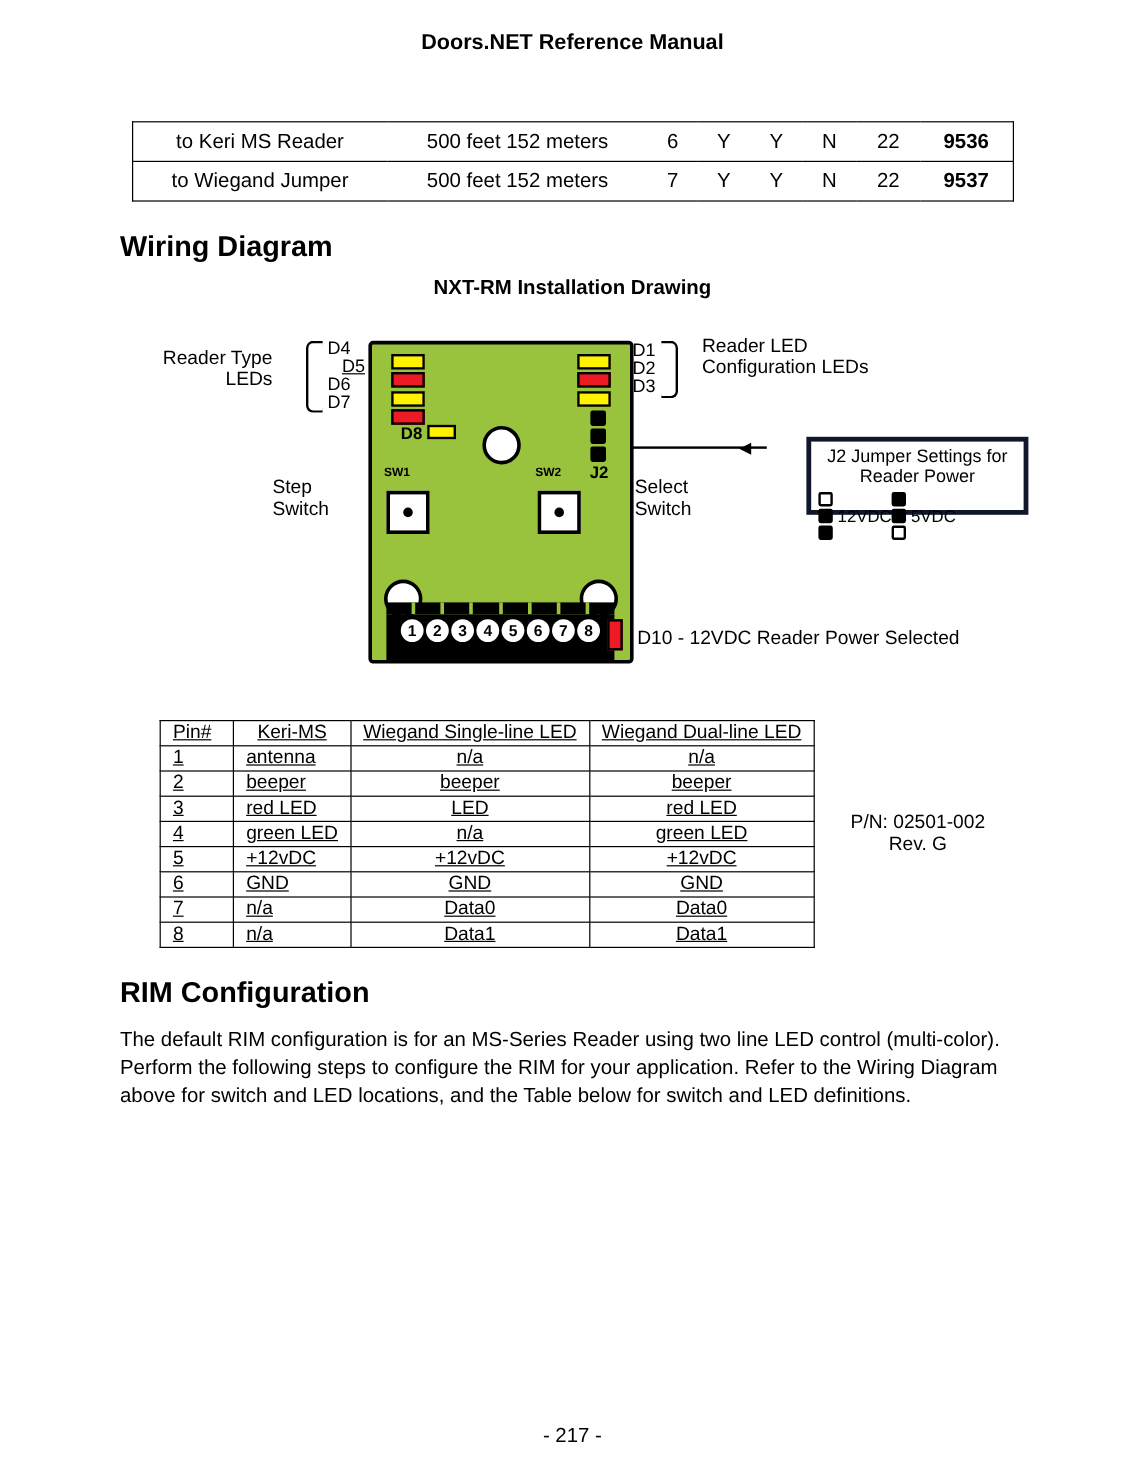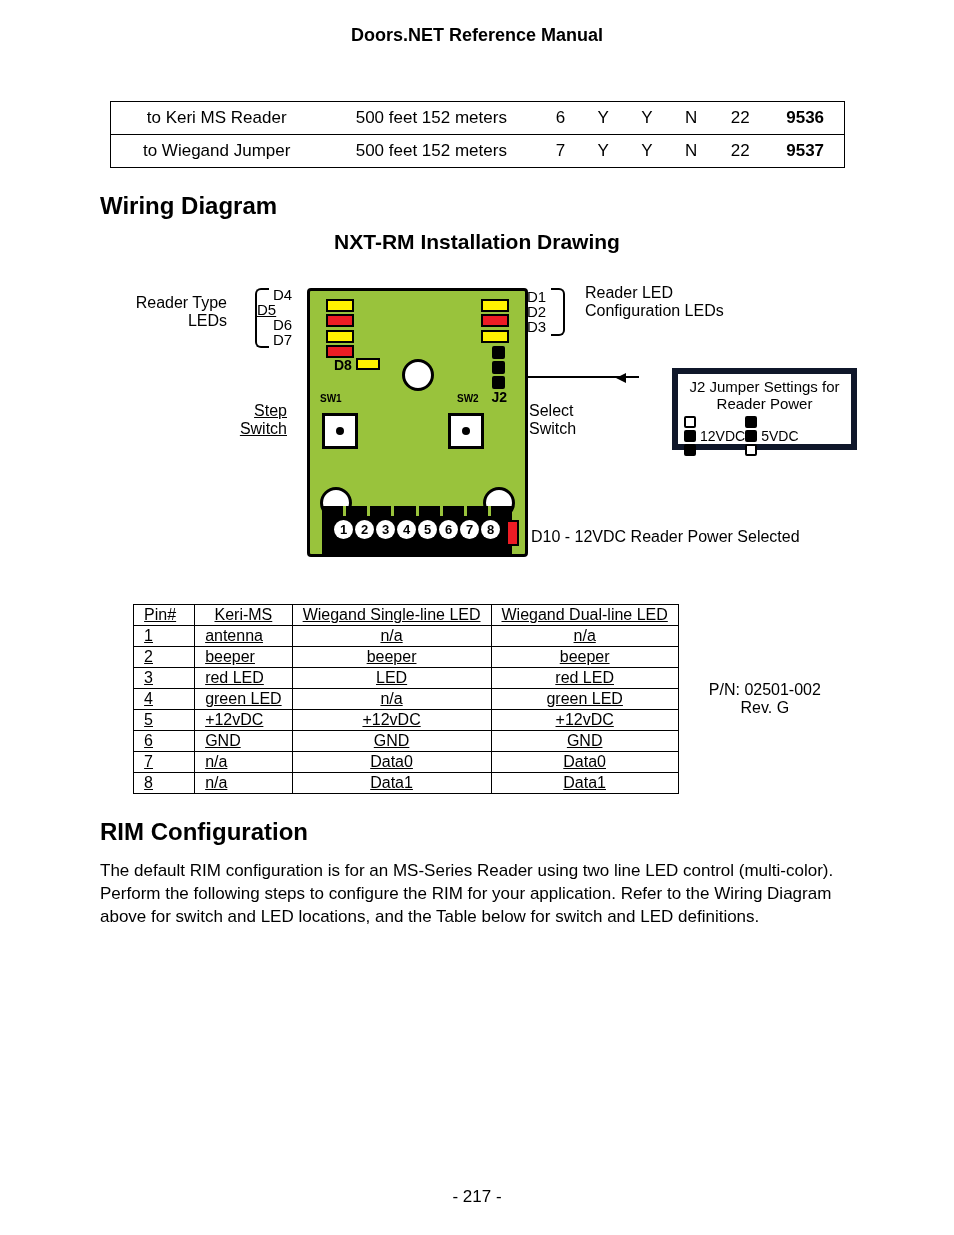--- a/index.html
+++ b/index.html
@@ -49,21 +49,21 @@
   .cable-table tr td:last-child { border-right: 1px solid #000; font-weight: bold; }
   .cable-table tr:first-child td { border-top: 1px solid #000; }
   .cable-table tr + tr td { border-top: none; }
 
   h2.section {
     font-size: 24px;
     font-weight: bold;
     margin: 24px 0 10px 0;
   }
   .drawing-title {
-    font-size: 21px;
+    font-size: 17px;
     font-weight: bold;
     text-align: center;
     margin: 6px 0 16px 0;
   }
 
   
   .diagram-wrap {
     position: relative;
     width: 720px;
     height: 300px;
@@ -233,22 +233,22 @@
     border: 5px solid transparent;
     border-right: 10px solid #000;
     transform: translateX(-100%);
   }
 
   .jumper-box {
     position: absolute;
     right: -20px;
     top: 98px;
     width: 185px;
-    height: 82px;
-    border: 6px solid #0f172a;
+    height: 65px;
+    border: 4px solid #0f172a;
     padding: 4px 6px;
     font-size: 15px;
     box-sizing: border-box;
     text-align: center;
   }
   .jumper-row {
     display: flex;
     justify-content: flex-start;
     align-items: center;
     margin-top: 4px;
@@ -331,31 +331,31 @@
     </table>
 
   <h2 class="section">Wiring Diagram</h2>
   <div class="drawing-title">NXT-RM Installation Drawing</div>
 
   <div class="diagram-wrap">
 
     <div class="callout" style="left:0; top:24px; width:110px; text-align:right;">Reader Type LEDs</div>
     <div class="brace" style="left:138px; top:18px; height:56px;"></div>
     <div class="dlabel" style="left:156px; top:16px;">D4</div>
-    <div class="dlabel" style="left:140px; top:31px;text-decoration:underline;">D5</div>
+    <div class="dlabel" style="left:168px; top:31px;text-decoration:underline;">D5</div>
     <div class="dlabel" style="left:156px; top:46px;">D6</div>
     <div class="dlabel" style="left:156px; top:61px;">D7</div>
 
     <div class="dlabel" style="left:410px; top:18px;">D1</div>
     <div class="dlabel" style="left:410px; top:33px;">D2</div>
     <div class="dlabel" style="left:410px; top:48px;">D3</div>
     <div class="brace-r" style="left:434px; top:18px; height:44px;"></div>
     <div class="callout" style="left:468px; top:14px; width:180px;">Reader LED Configuration LEDs</div>
 
-    <div class="callout" style="left:110px; top:132px; text-align:right; width:60px;text-decoration:underline;">Step Switch</div>
+    <div class="callout" style="left:110px; top:132px; text-align:left; width:60px;">Step Switch</div>
     <div class="callout" style="left:412px; top:132px; width:60px;">Select Switch</div>
 
     <div class="arrow-line" style="left:402px; top:106px; width:120px;"></div>
 
     <div class="callout" style="left:414px; top:258px;">D10 - 12VDC Reader Power Selected</div>
 
     <div class="jumper-box">
       <div>J2 Jumper Settings for Reader Power</div>
       <div class="jumper-row">
         <div class="jumper-col">
@@ -401,21 +401,21 @@
         <div class="pin"></div>
         <div class="pin"></div>
       </div>
       <span class="j2-label">J2</span>
 
       <span class="sw-label" style="left:10px; top:102px;">SW1</span>
       <div class="sw-box" style="left:12px; top:122px;">
           <div class="sw-dot"></div>
         </div>
 
-      <span class="sw-label" style="left:147px; top:102px;">SW2</span>
+      <span class="sw-label" style="left:136px; top:102px;">SW2</span>
       <div class="sw-box" style="left:138px; top:122px;">
           <div class="sw-dot"></div>
         </div>
 
       <div class="tooth-row">
         <span></span>
           <span></span>
           <span></span>
           <span></span>
           <span></span>

